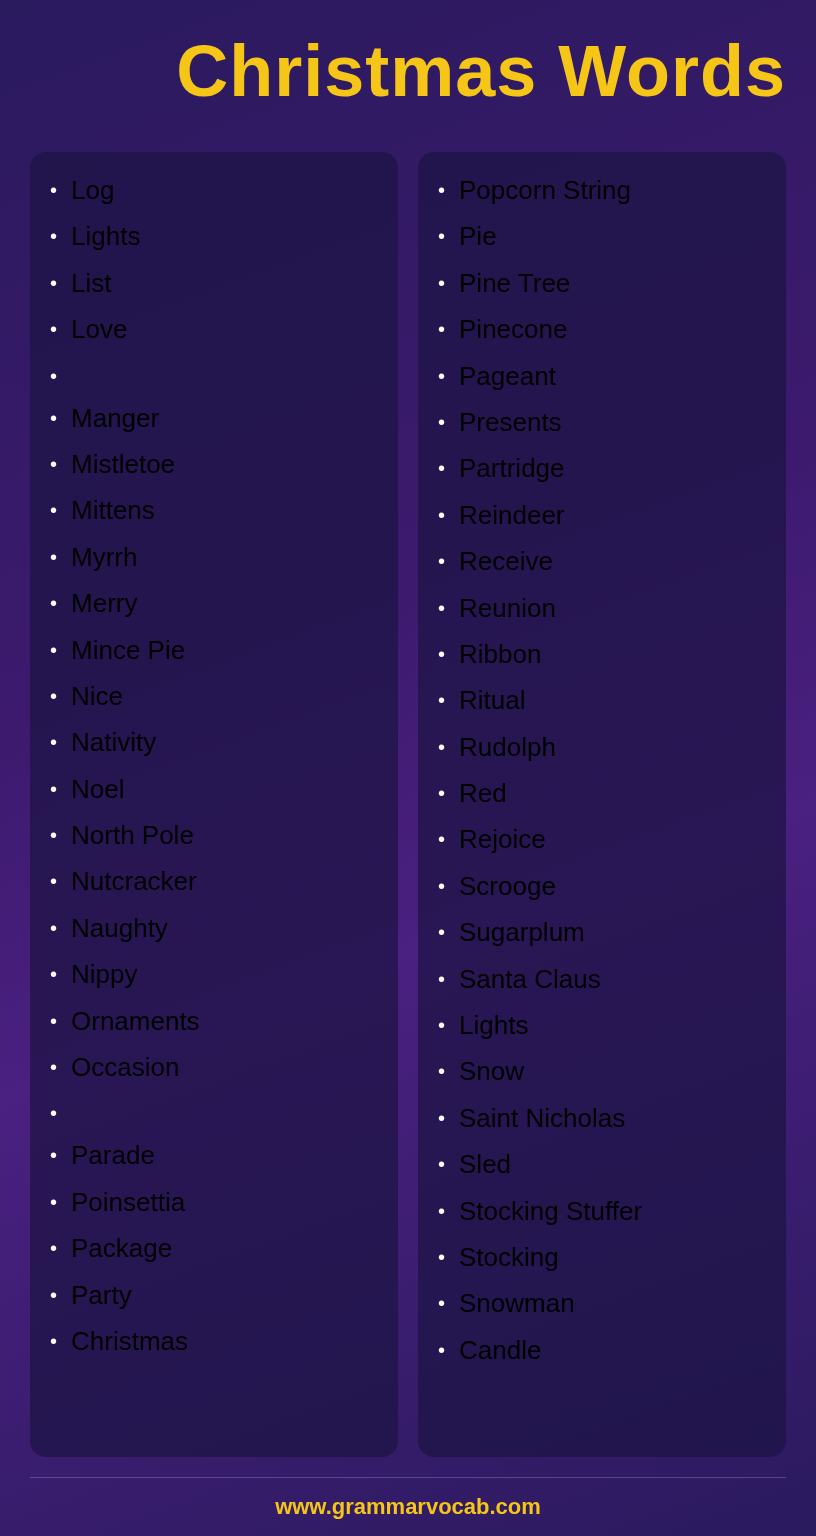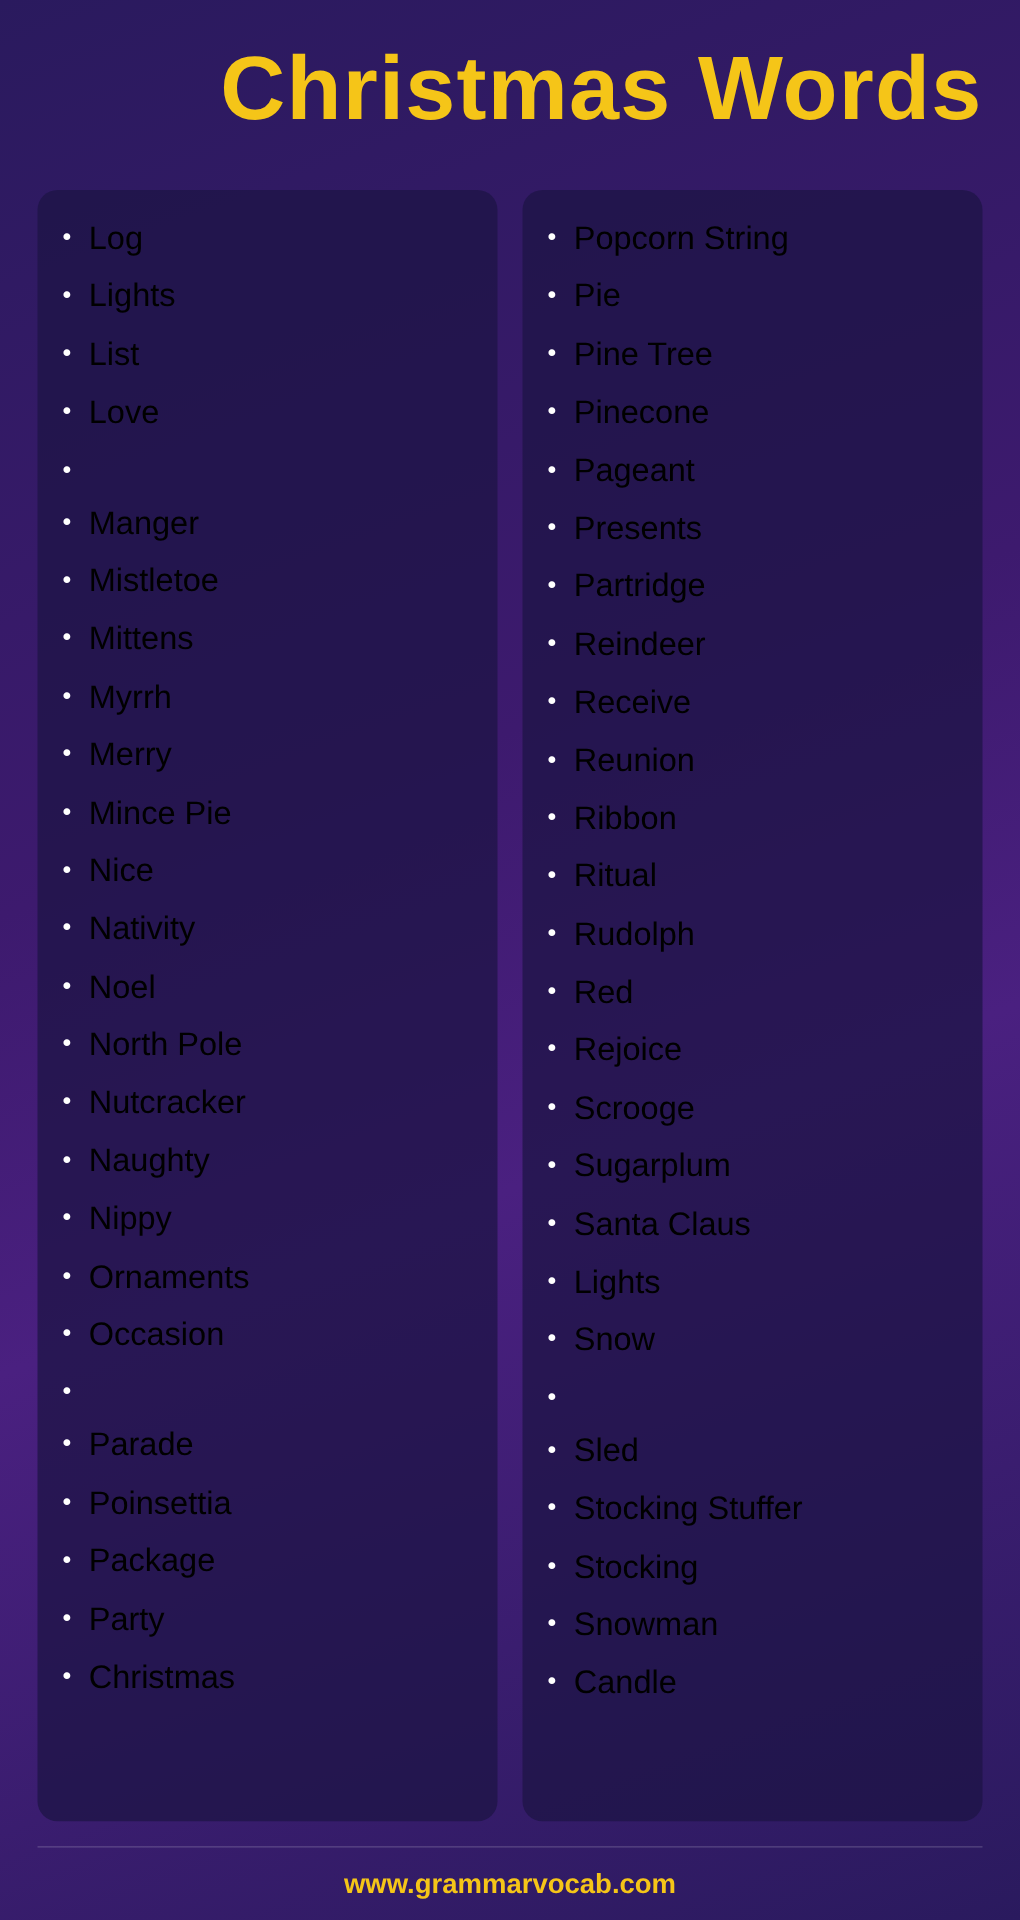--- a/index.html
+++ b/index.html
@@ -262,20 +262,21 @@
       <div class="word-item">
         <span class="bullet">•</span>
         <span class="word-text">Lights</span>
       </div>
       <div class="word-item">
         <span class="bullet">•</span>
         <span class="word-text">Snow</span>
       </div>
       <div class="word-item">
         <span class="bullet">•</span>
+        <span class="word-text">Saint Nicholas</span>
       </div>
       <div class="word-item">
         <span class="bullet">•</span>
         <span class="word-text">Sled</span>
       </div>
       <div class="word-item">
         <span class="bullet">•</span>
         <span class="word-text">Stocking Stuffer</span>
       </div>
       <div class="word-item">

